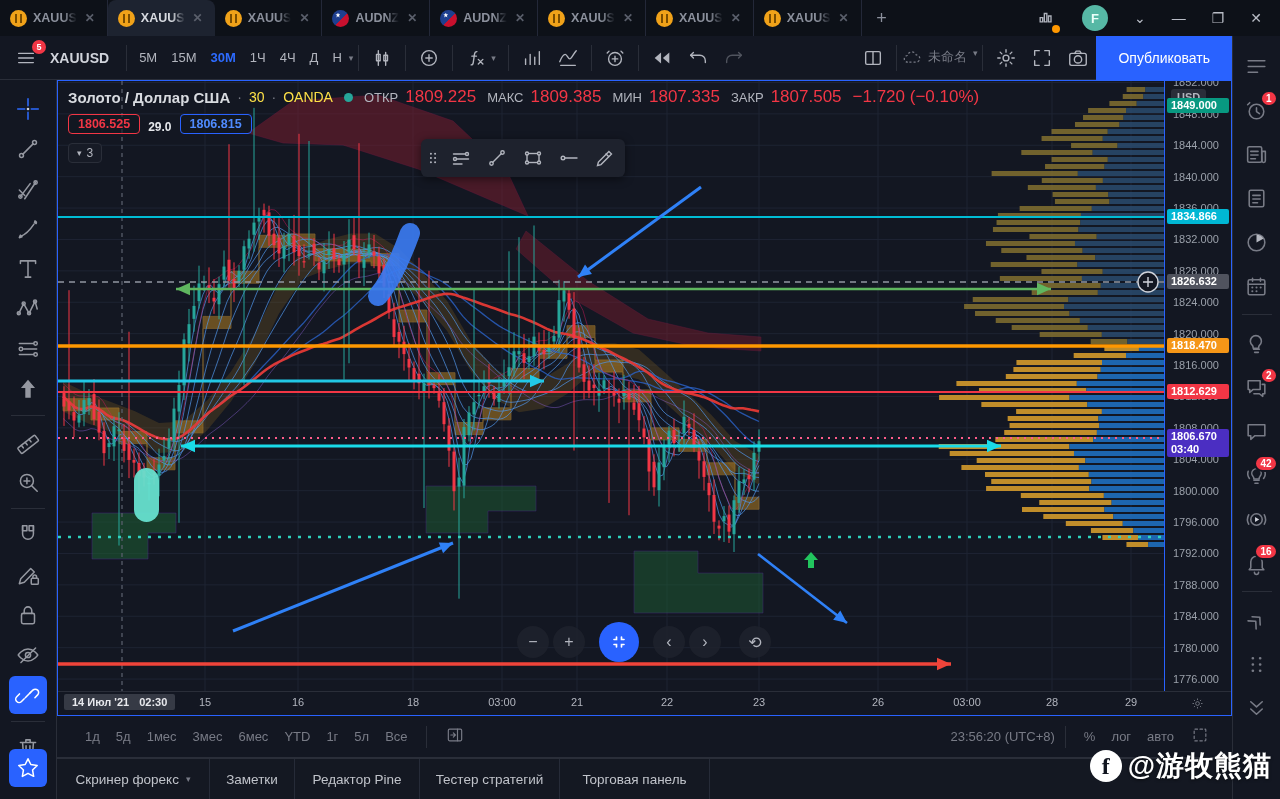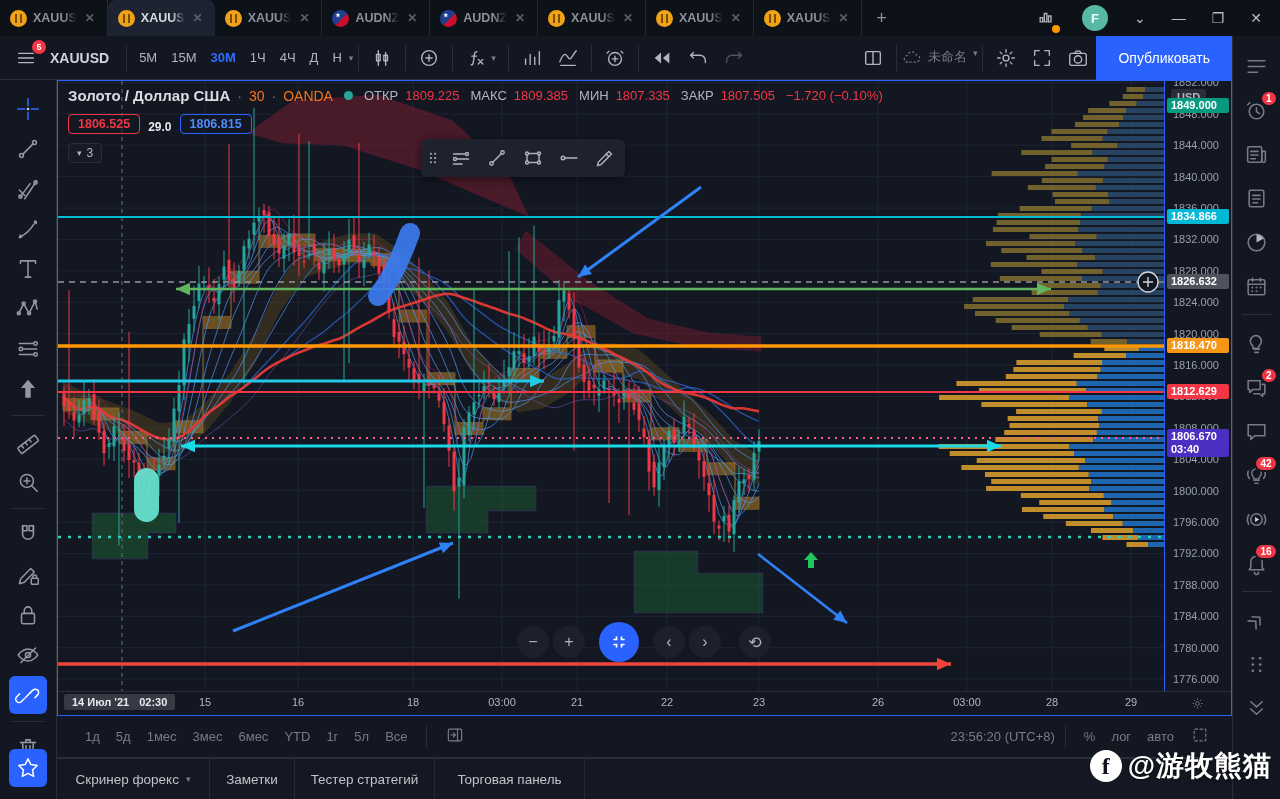--- a/index.html
+++ b/index.html
@@ -80,24 +80,24 @@
   .tcrosshair { position:absolute; left:6px; top:2px; background:#363a45; color:#e8e9ed; font-size:11px;
     font-weight:600; border-radius:2px; padding:2px 8px; display:flex; gap:10px; }
   .axiscorner { position:absolute; right:0; bottom:0; width:67px; height:24px; border-top:1px solid #2a2e39;
     display:flex; align-items:center; justify-content:center; }
   .axiscorner svg { width:15px; height:15px; stroke:#787b86; fill:none; stroke-width:1.4; }
 
   
   .hline1 { position:absolute; left:10px; top:6px; display:flex; align-items:center; gap:7px; font-size:14px; z-index:6; }
   .hline1 .title { font-size:15px; font-weight:600; color:#d8dbe0; }
   .hsep { color:#787b86; }
-  .hint { color:#f97316; }
+  .hint { color:#fde047; }
   .mdot { width:9px; height:9px; border-radius:50%; background:#26a69a; margin:0 4px; }
   .olabel { color:#b2b5be; font-size:13px; }
-  .oval { color:#f23645; font-size:13px; margin-right:4px; }
+  .oval { color:#f23645; font-size:17px; margin-right:4px; }
   .hline2 { position:absolute; left:10px; top:33px; display:flex; align-items:flex-end; gap:8px; z-index:6; }
   .pxbox { border:1px solid; border-radius:4px; font-size:12.5px; font-weight:600; padding:2px 9px; background:rgba(19,23,34,.6); }
   .pxbox.red { border-color:#f23645; color:#f23645; }
   .pxbox.blue { border-color:#2962ff; color:#4f8bff; }
   .spread { font-size:12px; color:#e6e8ec; font-weight:700; }
   .objcount { position:absolute; left:10px; top:62px; display:flex; align-items:center; gap:5px; background:#171b26;
     border:1px solid #2a2e39; border-radius:4px; color:#b2b5be; font-size:12px; padding:2px 8px; z-index:6; cursor:pointer; }
 
   
   .floatbar { position:absolute; left:363px; top:58px; background:#1e222d; border-radius:6px;
@@ -1119,20 +1119,23 @@
           </div>
 
           <div class="botabs" id="botabs">
               <div class="botab" style="width: 153px;">
                 <span>Скринер форекс</span>
                 <span class="chev">▾</span>
               </div>
               <div class="botab" style="width: 85px;">
                 <span>Заметки</span>
               </div>
+              <div class="botab" style="width: 125px;">
+                <span>Редактор Pine</span>
+              </div>
               <div class="botab" style="width: 140px;">
                 <span>Тестер стратегий</span>
               </div>
               <div class="botab" style="width: 150px;">
                 <span>Торговая панель</span>
               </div>
             </div>
         </div>
       </div>
     </div>

